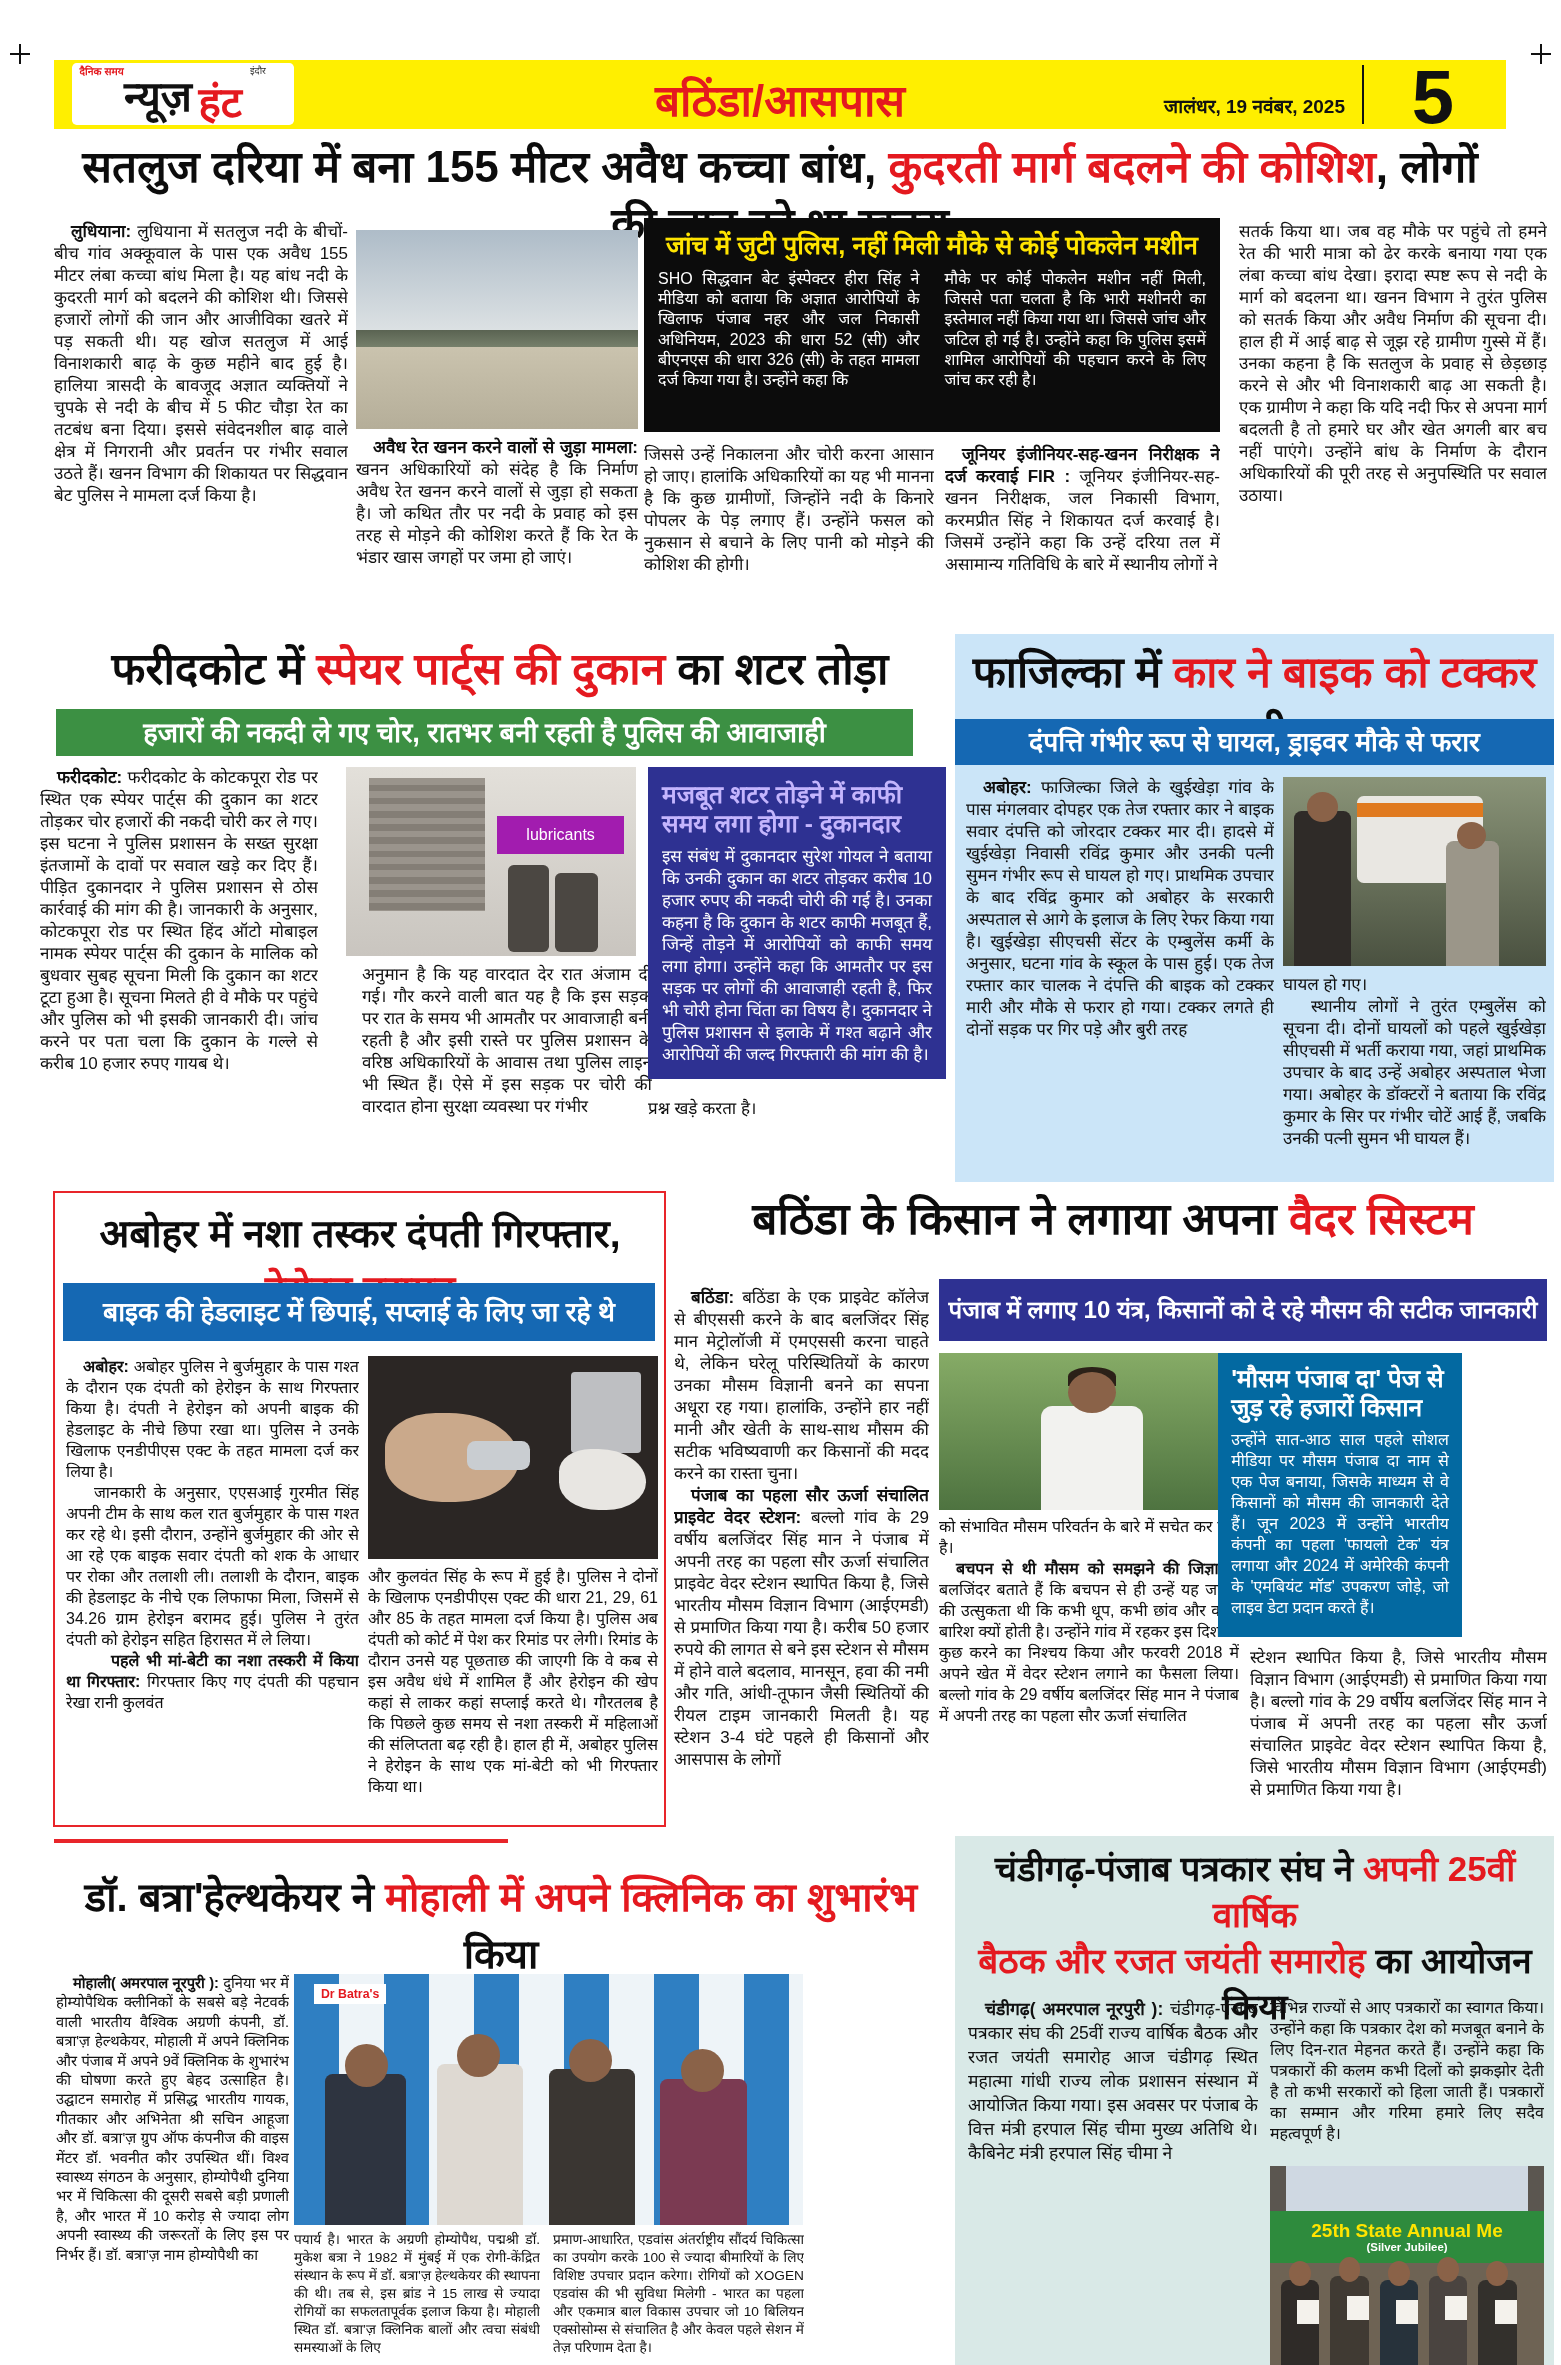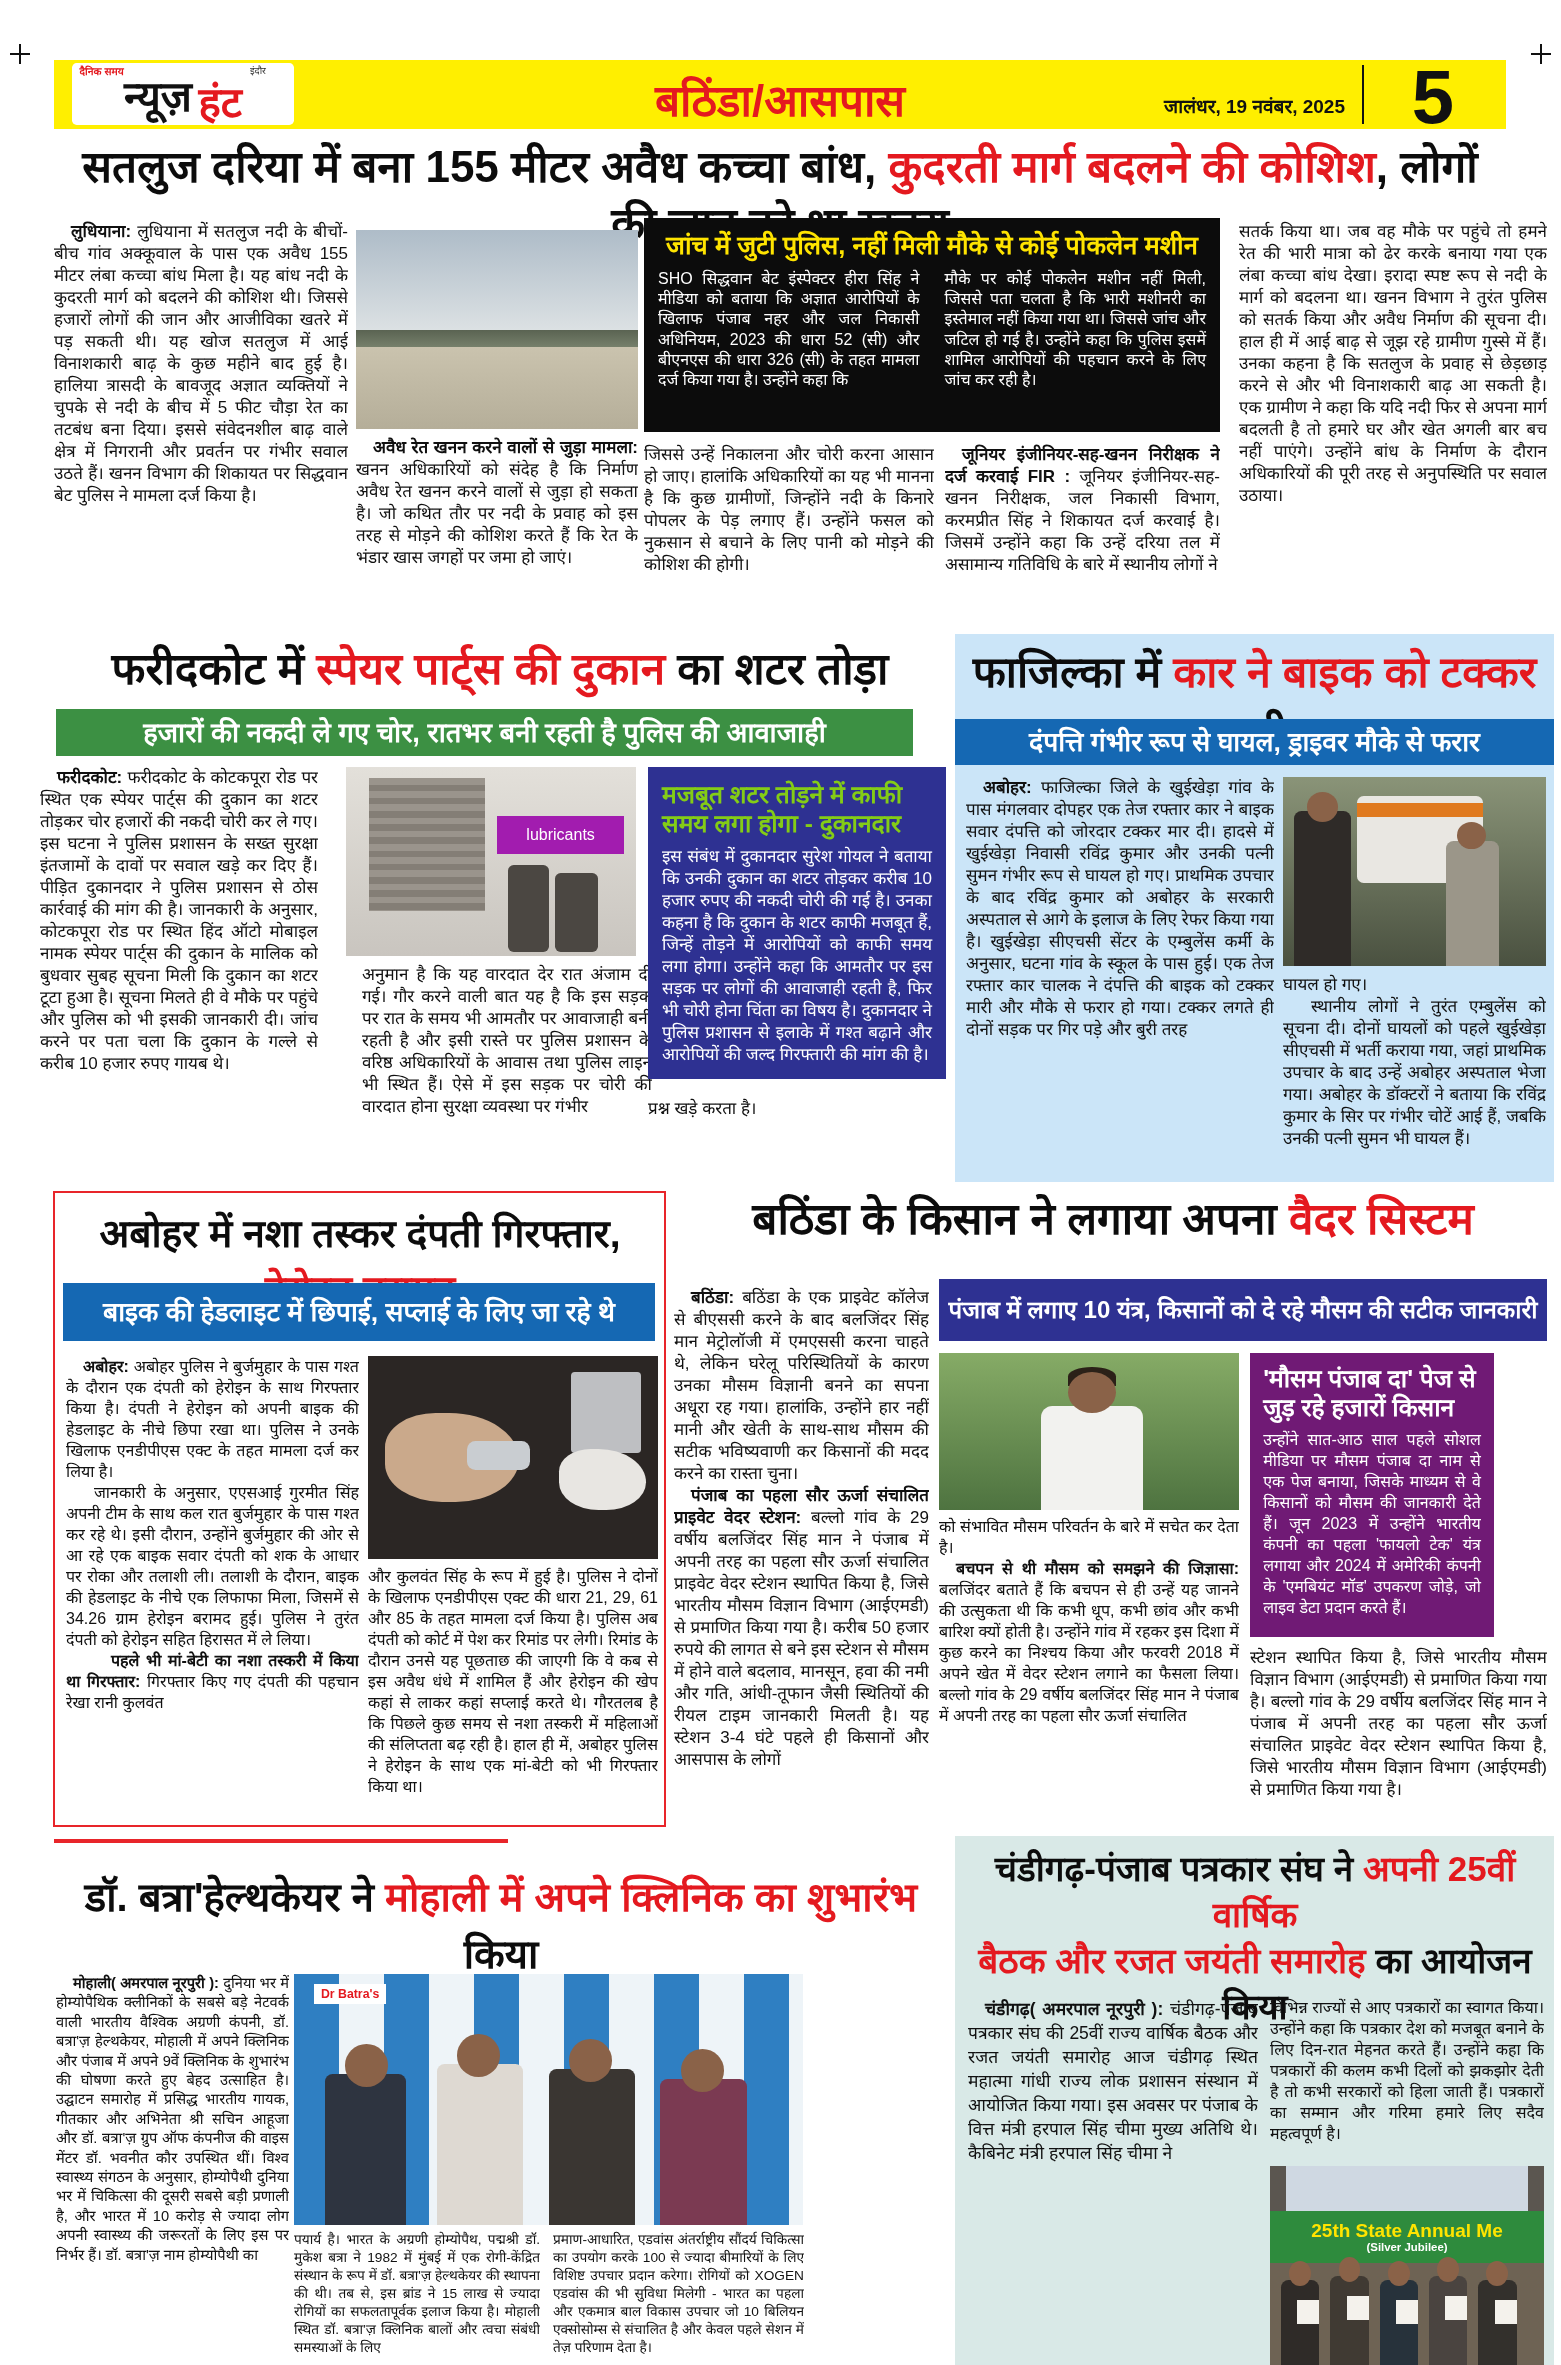--- a/index.html
+++ b/index.html
@@ -47,21 +47,21 @@
   #satluj-col5{left:1239px;top:221px;width:308px;height:413px;overflow:hidden;}
 
   
   #faridkot-headline{left:54px;top:638px;width:892px;text-align:center;font-size:44px;line-height:62px;font-weight:800;color:#0c0c0c;}
   #faridkot-band{left:56px;top:709px;width:857px;height:47px;background:#3c9043;color:#fff;
                  font-size:27.4px;font-weight:800;text-align:center;line-height:47px;}
   #faridkot-col1{left:40px;top:767px;width:278px;height:408px;overflow:hidden;}
   #shop-photo{left:346px;top:767px;width:290px;height:189px;background:#d8d5d0;}
   #faridkot-col2{left:346px;top:964px;width:290px;height:212px;overflow:hidden;margin-left:16px;}
   #shutter-box{left:648px;top:767px;width:298px;height:312px;background:#2e3192;padding:13.2px 14px;box-sizing:border-box;}
-  #shutter-box h3{margin:0 0 7.6px 0;color:#84cc16;font-size:24.6px;line-height:29px;font-weight:800;}
+  #shutter-box h3{margin:0 0 7.6px 0;color:#c4b5fd;font-size:24.6px;line-height:29px;font-weight:800;}
   #shutter-box p{margin:0;color:#fff;font-size:17px;line-height:22px;text-align:justify;}
   #faridkot-tail{left:648px;top:1098px;width:298px;height:28px;}
 
   
   #fazilka-panel{left:955px;top:634px;width:599px;height:548px;background:#cbe5f8;}
   #fazilka-headline{left:955px;top:642px;width:599px;text-align:center;font-size:43px;line-height:61px;font-weight:800;color:#0c0c0c;}
   #fazilka-band{left:955px;top:719px;width:599px;height:46px;background:#1568b3;color:#fff;
                 font-size:26.5px;font-weight:800;text-align:center;line-height:46px;}
   #fazilka-col1{left:966px;top:777px;width:308px;height:398px;overflow:hidden;}
   #ambulance-photo{left:1283px;top:777px;width:263px;height:189px;}
@@ -76,21 +76,21 @@
   #handcuffs-photo{left:368px;top:1356px;width:290px;height:203px;background:#2b2624;}
   #abohar-col2{left:368px;top:1566px;width:290px;height:253px;overflow:hidden;font-size:16px;line-height:21px;}
 
   
   #bathinda-headline{left:672px;top:1188px;width:882px;text-align:center;font-size:44px;line-height:62px;font-weight:800;color:#0c0c0c;}
   #bathinda-band{left:939px;top:1279px;width:608px;height:62px;background:#2e3192;color:#fff;
                  font-size:24px;font-weight:800;text-align:center;line-height:62px;}
   #bathinda-col1{left:674px;top:1287px;width:255px;height:538px;overflow:hidden;}
   #farmer-photo{left:939px;top:1353px;width:300px;height:157px;}
   #bathinda-col2{left:939px;top:1516px;width:300px;height:308px;overflow:hidden;font-size:16px;line-height:21px;}
-  #weather-box{left:1250px;top:1353px;width:244px;height:284px;background:#701a75;padding:11.4px 13.2px;box-sizing:border-box;}
+  #weather-box{left:1218px;top:1353px;width:244px;height:284px;background:#0369a1;padding:11.4px 13.2px;box-sizing:border-box;}
   #weather-box h3{margin:0 0 6.6px 0;color:#fff;font-size:24.6px;line-height:29px;font-weight:800;}
   #weather-box p{margin:0;color:#fff;font-size:16px;line-height:21px;text-align:justify;}
   #bathinda-col3{left:1250px;top:1647px;width:297px;height:179px;overflow:hidden;}
 
   
   #batra-rule{left:54px;top:1839px;width:454px;height:3.8px;background:#e8252a;}
   #batra-headline{left:54px;top:1869px;width:894px;text-align:center;font-size:40px;line-height:57px;font-weight:800;color:#0c0c0c;}
   #batra-col1{left:56px;top:1974px;width:233px;height:401px;overflow:hidden;font-size:14.7px;line-height:19.4px;}
   #clinic-photo{left:294px;top:1974px;width:509px;height:251px;}
   #batra-col2{left:294px;top:2231px;width:246px;height:143px;overflow:hidden;font-size:13.7px;line-height:18px;}

